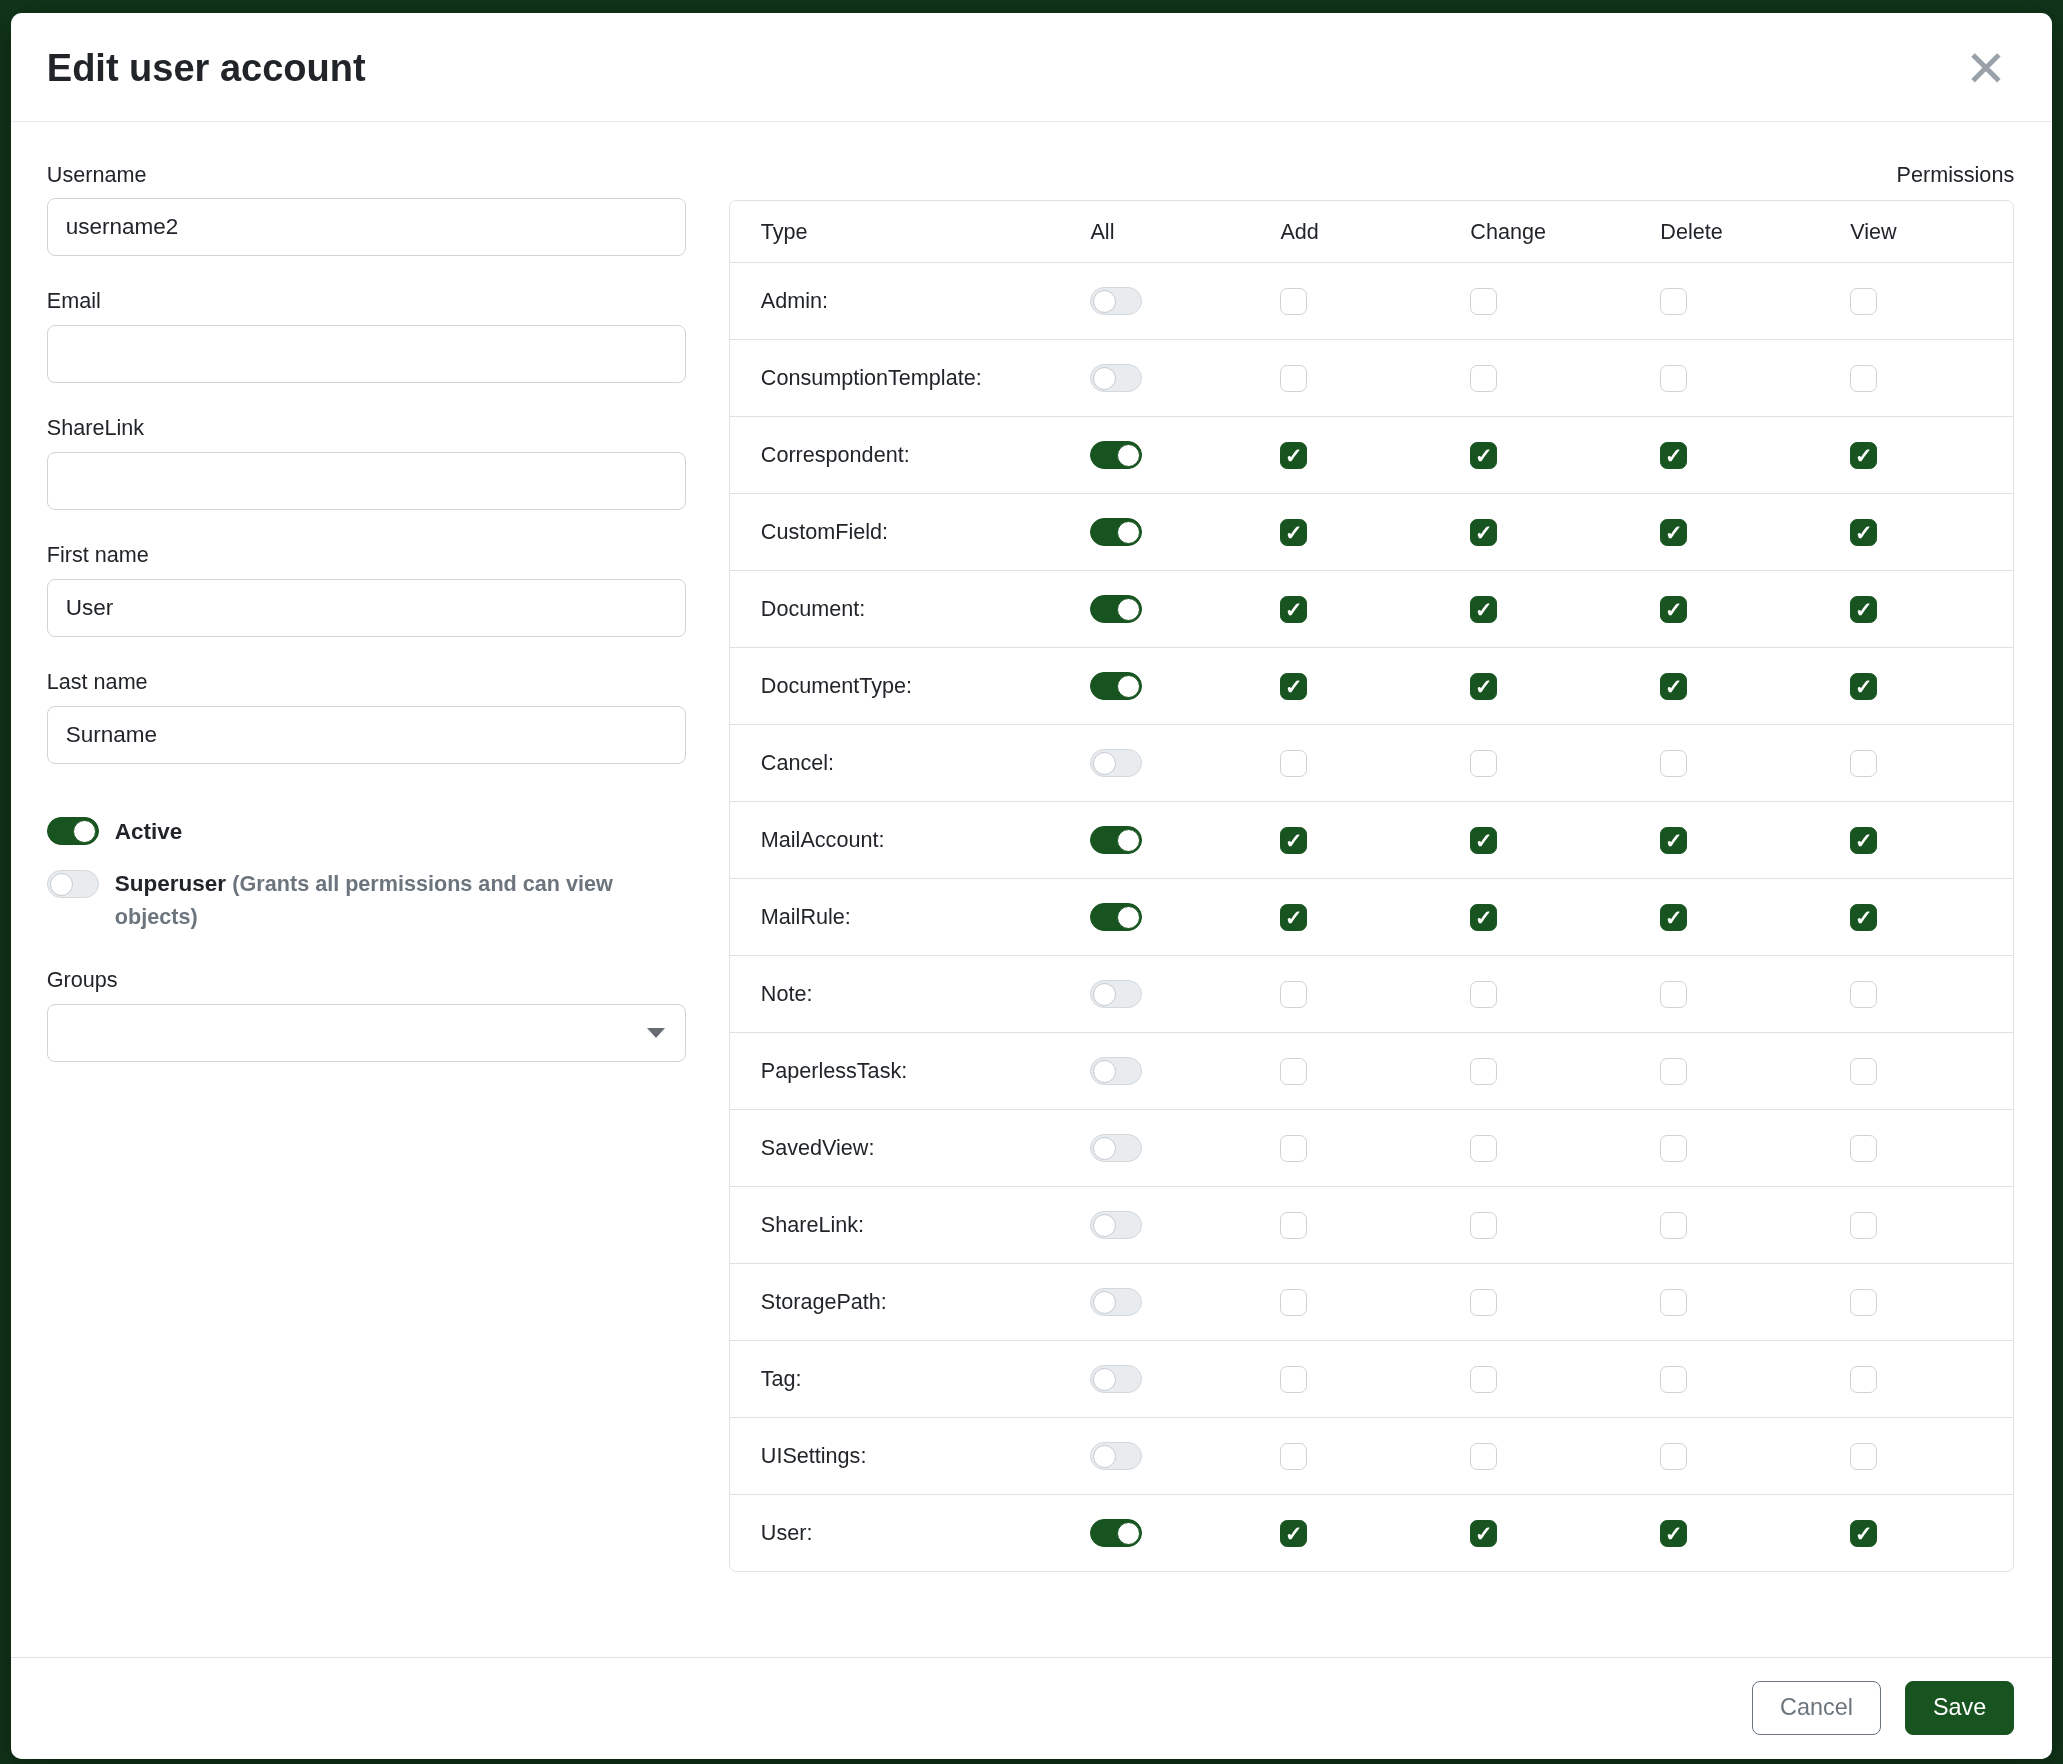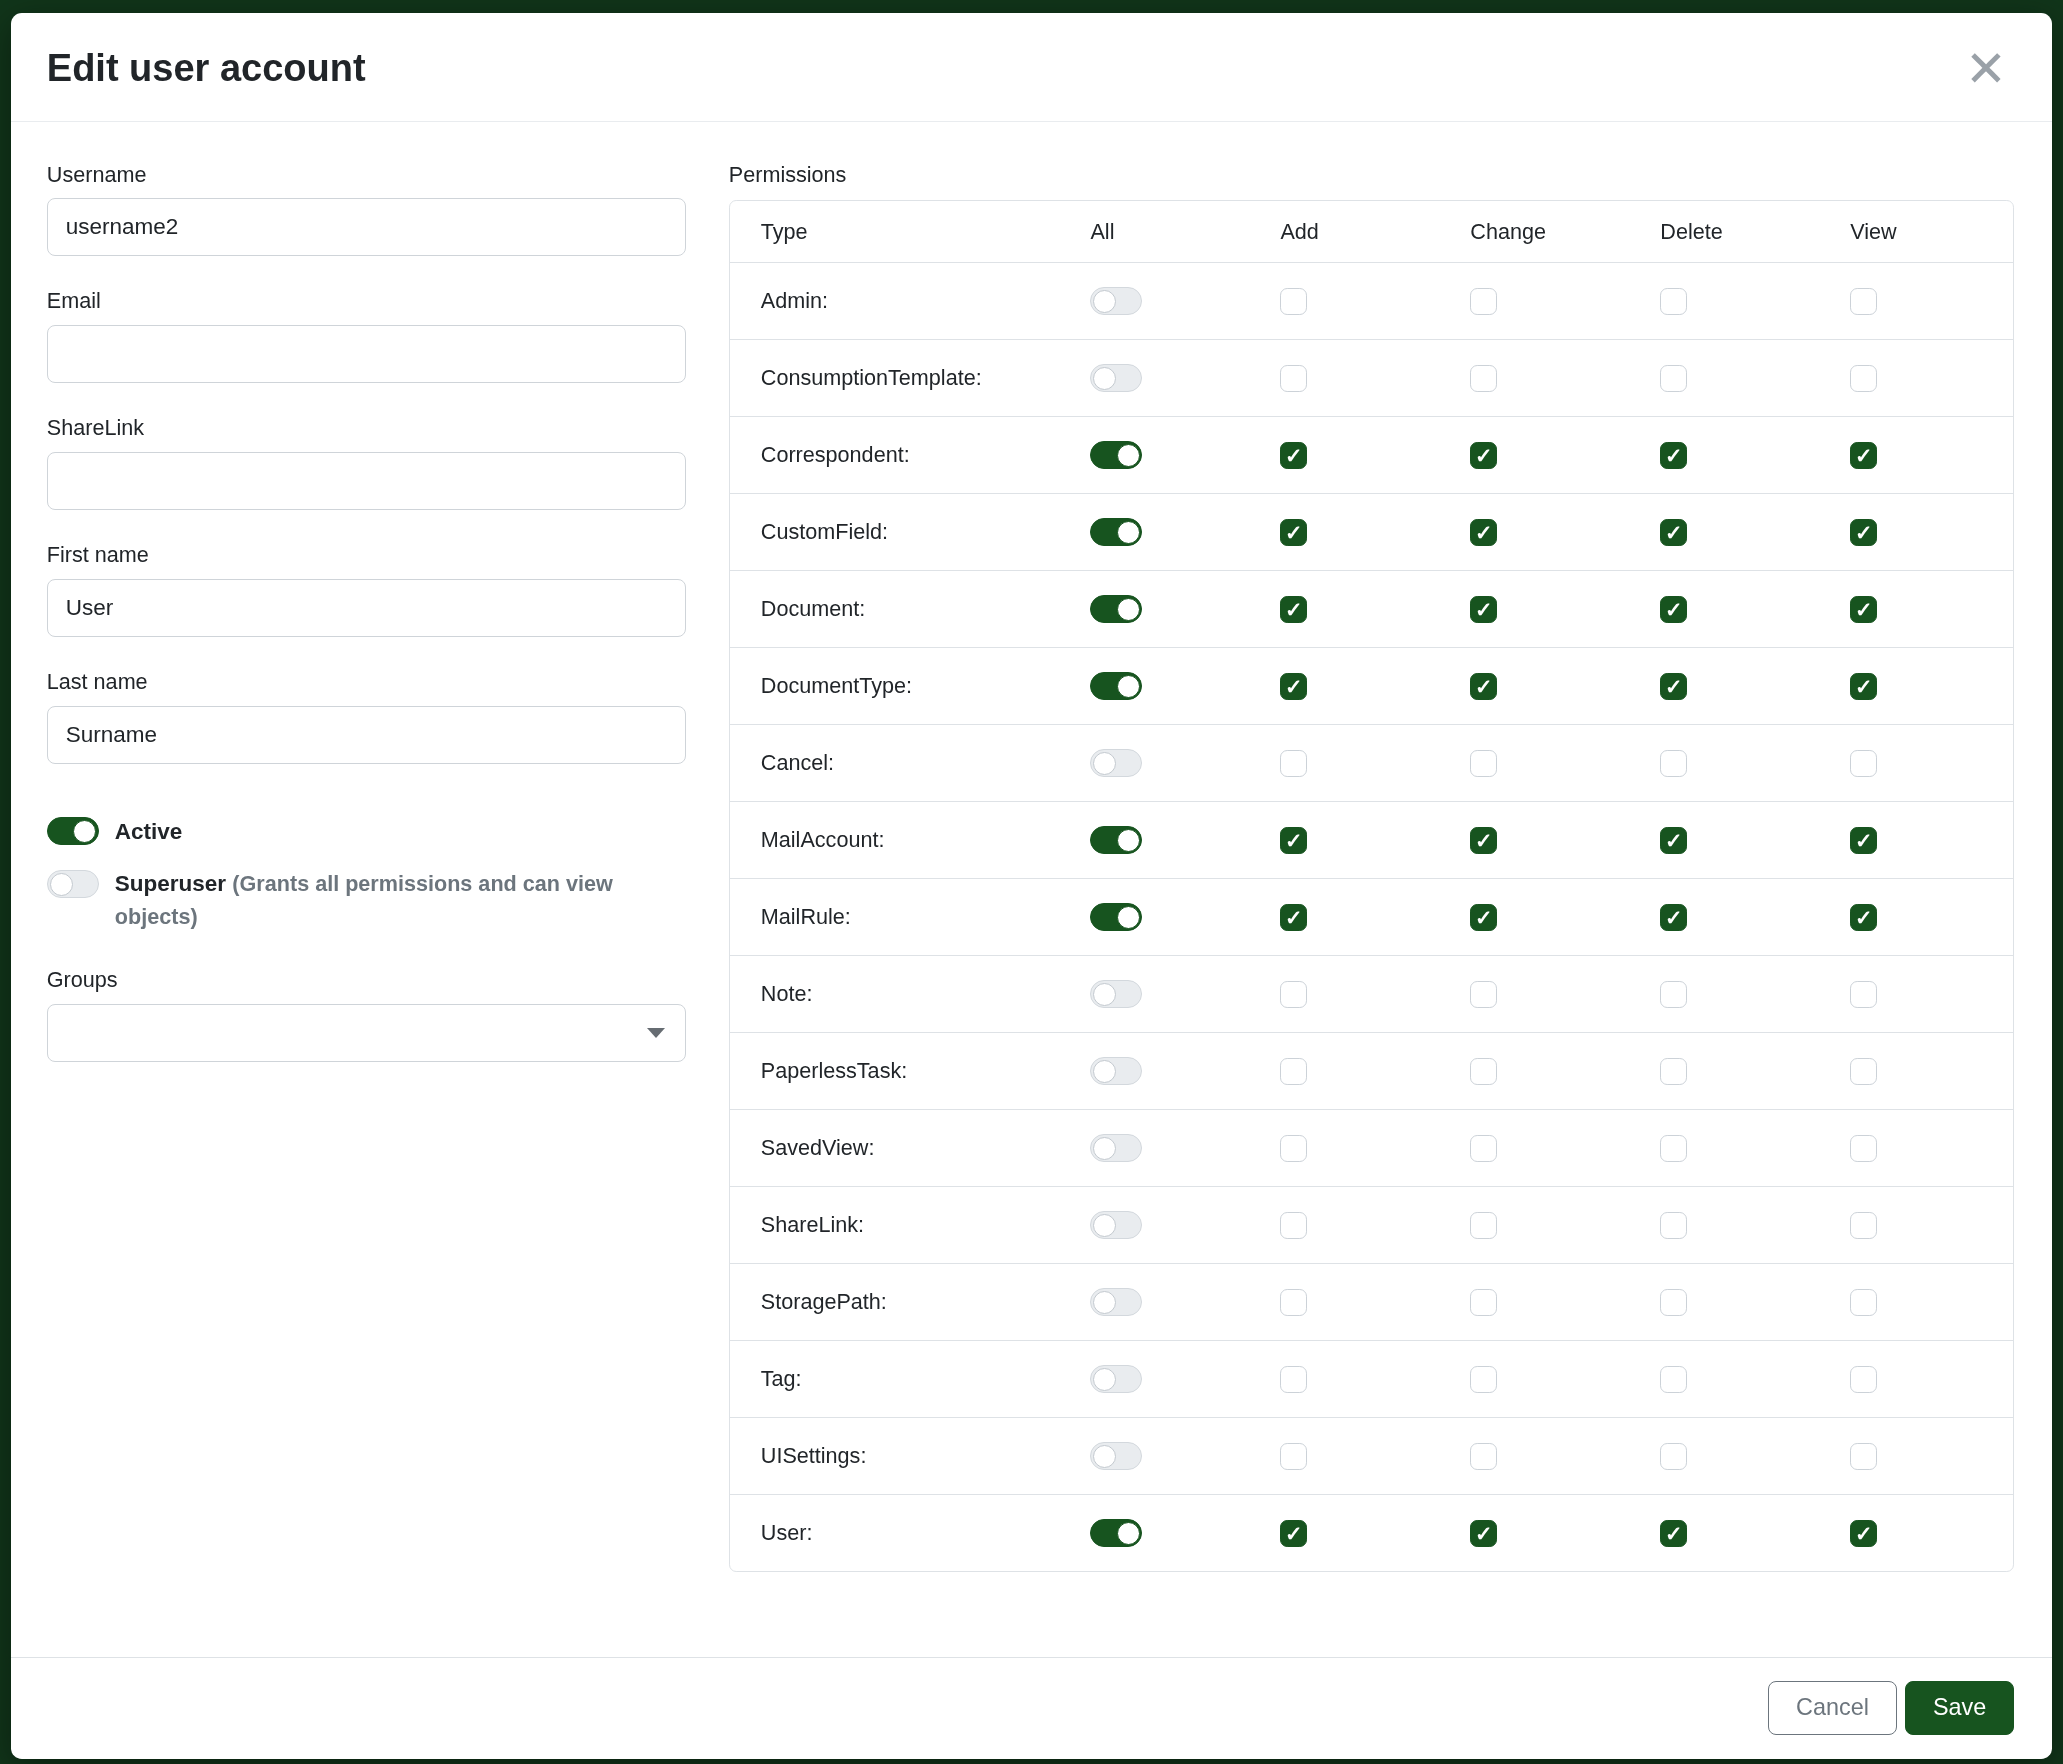--- a/index.html
+++ b/index.html
@@ -32,21 +32,21 @@
     padding: 0 5.4px;
   }
   
   .modal-body {
     flex: 1 1 auto;
     display: flex;
     padding: 40px 38px 0 36px;
     gap: 43px;
   }
   .form-col { width: 639px; flex: 0 0 auto; }
-  .perm-col { flex: 1 1 auto; min-width: 0; }
+  .perm-col { flex: 1 1 auto; min-width: 0; text-align: right; }
 
   .field-label {
     font-size: 21.6px; color: #212529; margin-bottom: 10.8px; display: block;
   }
   .text-input {
     width: 100%; height: 58px;
     border: 1.8px solid #cfd4d9; border-radius: 8px;
     font-size: 22.5px; color: #212529; padding: 0 18px;
     margin-bottom: 32px;
     font-family: "Liberation Sans", sans-serif;
@@ -109,21 +109,21 @@
   }
   .checkbox.checked { background: #17541f; border-color: #17541f; }
   .checkbox.checked::after {
     content: "✓"; color: #fff; font-size: 21px; font-weight: 700; line-height: 1;
   }
   
   .modal-footer {
     flex: 0 0 auto;
     border-top: 1.8px solid #dee2e6;
     padding: 23.4px 38px;
-    display: flex; justify-content: flex-end; align-items: center; gap: 8px;
+    display: flex; justify-content: flex-end; align-items: center; gap: 24px;
   }
   .btn {
     font-family: "Liberation Sans", sans-serif;
     font-size: 23.4px; border-radius: 8px; cursor: pointer;
     padding: 14.4px 27px; line-height: 1;
   }
   .btn-cancel { background: #fff; color: #6c757d; border: 1.8px solid #6c757d; }
   .btn-save   { background: #17541f; color: #ffffff; border: 1.8px solid #17541f; }
 </style>
 </head>

